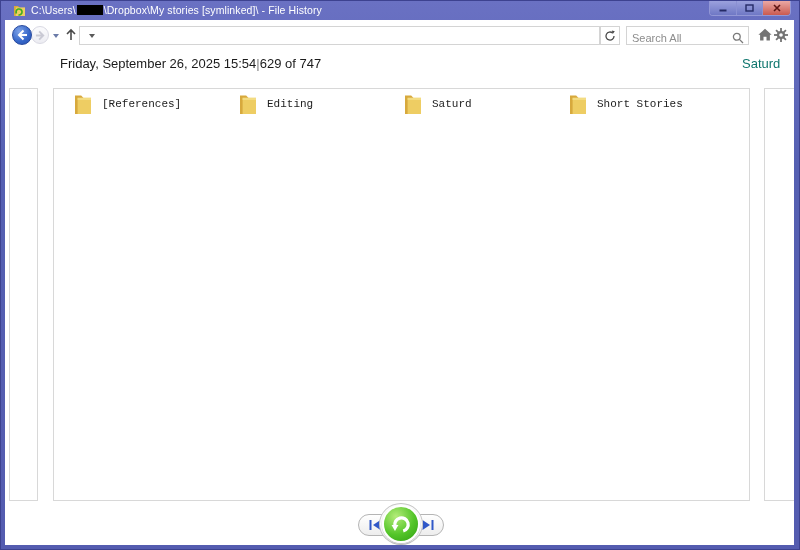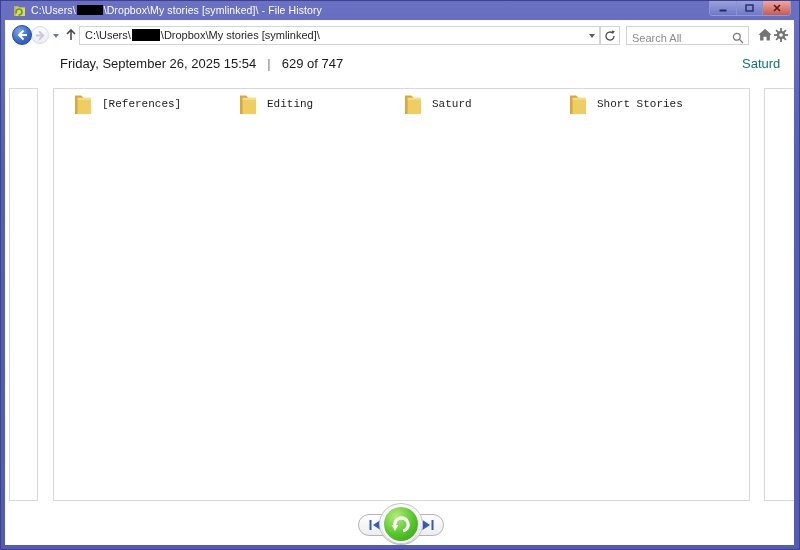--- a/index.html
+++ b/index.html
@@ -56,21 +56,21 @@
   .searchbox { position:absolute; left:621px; top:6px; width:123px; height:19px;
                border:1px solid #d4d4d4; background:#fff; display:flex; align-items:flex-end; }
   .searchbox input { flex:1; width:1%; border:none; outline:none; font-size:11px;
                      padding-left:5px; color:#222; font-family:"Liberation Sans", sans-serif; }
   .searchbox input::placeholder { color:#8c8c8c; opacity:1; }
   .search-glyph { margin-right:4px; display:flex; }
   .tool-icon { position:absolute; top:8px; display:flex; cursor:default; }
   .home { left:753px; } .gear { left:769px; }
 
   
-  .date-header { position:absolute; left:55px; top:36px; display:flex; gap:11px;
+  .date-header { position:absolute; left:55px; top:36px; display:flex; 
                  font-size:13px; color:#1b1b1b; white-space:nowrap; }
   .date-sep { color:#7d7d7d; }
   .next-date { position:absolute; left:737px; top:36px; font-size:13px; color:#0f766e;
                white-space:nowrap; }
 
   
   .panel { position:absolute; top:68px; height:413px; background:#fff; border:1px solid #d8d8d8; }
   .panel-prev { left:4px;  width:29px; }
   .panel-main { left:48px; width:697px;font-family:Liberation Mono, monospace; }
   .panel-next { left:759px; width:60px; }
@@ -137,21 +137,20 @@
       </svg>
     </div>
     <div class="nav-chevron"></div>
     <div class="up-btn">
       <svg width="12" height="14" viewBox="0 0 12 14">
         <path d="M6 2 L6 12 M2 6 L6 2 L10 6" stroke="#4a4a4a" stroke-width="1.6" fill="none"></path>
       </svg>
     </div>
 
     <div class="addressbar">
-      <span class="addr-text"><span>C:\Users\</span><span class="redact addr-redact"></span><span>\Dropbox\My stories [symlinked]\</span></span>
       <span class="addr-chevron"></span>
     </div>
     <div class="refresh-btn">
       <svg width="12" height="12" viewBox="0 0 14 14">
         <path d="M11.7 7 a4.7 4.7 0 1 1 -1.6 -3.5" fill="none" stroke="#4a4a4a" stroke-width="1.5"></path>
         <path d="M9.2 0.6 L12.6 1.4 L10.2 4.6 Z" fill="#4a4a4a"></path>
       </svg>
     </div>
 
     <div class="searchbox">

